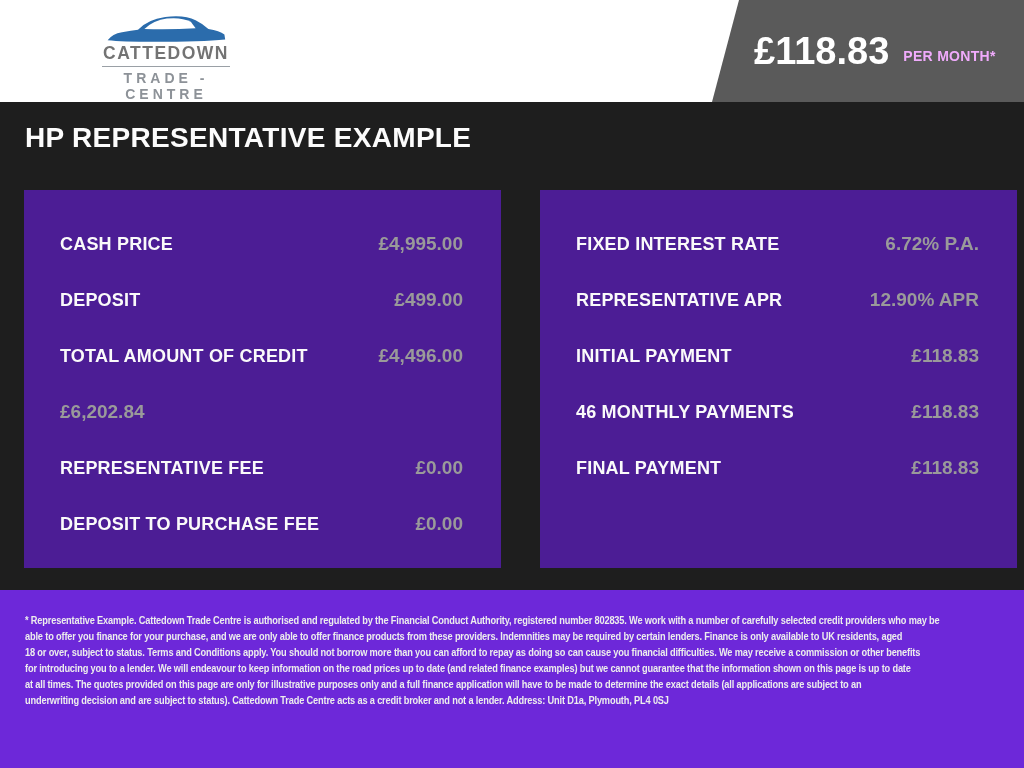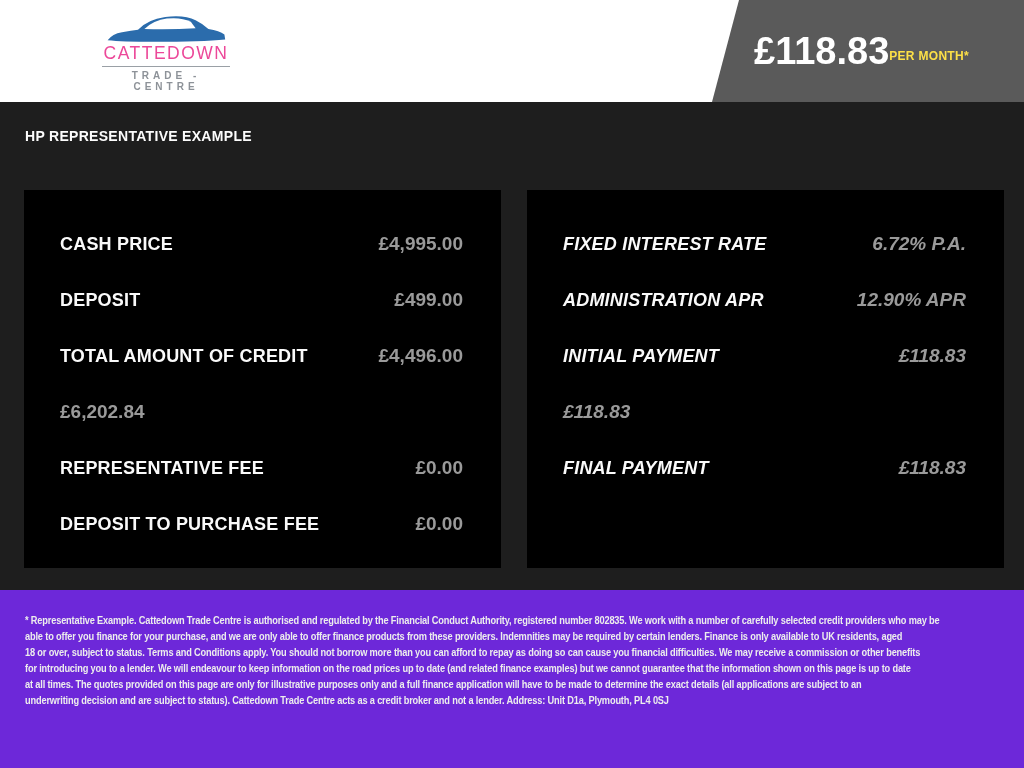--- a/index.html
+++ b/index.html
@@ -17,73 +17,73 @@
     background: #ffffff;
     overflow: hidden;
   }
   .logo {
     position: absolute; top: 13px; left: 100px;
     width: 132px; text-align: center;
   }
   .logo-car { display: block; margin: 0 auto; }
   .logo-name {
     display: block;
-    font-size: 17.5px; font-weight: normal;
+    font-size: 17.5px; font-weight: bold;
     letter-spacing: 1.5px;
-    color: #ec4899;
+    color: #737373;
     margin-top: -2px;
   }
   .logo-rule {
     height: 1px; background: #9aa0a6;
     margin: 2px 2px 3px 2px; border: none;
   }
   .logo-tagline {
     display: block;
-    font-size: 10px; font-weight: bold;
+    font-size: 14px; font-weight: bold;
     letter-spacing: 4px;
     color: #8d9298;
   }
   .price-badge {
     position: absolute; top: 0; right: 0;
     width: 318px; height: 102px;
     background: #5a5a5a;
     -webkit-clip-path: polygon(33px 0, 100% 0, 100% 100%, 6px 100%);
     clip-path: polygon(33px 0, 100% 0, 100% 100%, 6px 100%);
     display: flex; align-items: center;
     padding-left: 48px;
   }
   .price-amount {
     color: #ffffff; font-size: 38px; font-weight: bold;
     letter-spacing: 0px; line-height: 1;
   }
   .price-suffix {
-    color: #fde047; font-size: 12px; font-weight: bold;
-    margin-top: 10px; letter-spacing: 0.3px;
+    color: #f0abfc; font-size: 14px; font-weight: bold;
+    margin-left: 14px; margin-top: 10px; letter-spacing: 0.3px;
   }
 
   
   .main {
     position: absolute; top: 102px; left: 0;
     width: 1024px; height: 488px;
     background: #1e1e1e;
   }
   .main-title {
-    position: absolute; top: 26px; left: 25px;
-    color: #fcfcfc; font-size: 14px; font-weight: bold;
+    position: absolute; top: 20px; left: 25px;
+    color: #fcfcfc; font-size: 28px; font-weight: bold;
     letter-spacing: 0.3px;
   }
   .panel {
     position: absolute; top: 88px;
     width: 477px; height: 378px;
-    background: #000000;
+    background: #4c1d95;
     padding: 26px 38px 16px 36px;
     display: flex; flex-direction: column;
   }
   .panel-left  { left: 24px; }
-  .panel-right { left: 527px; font-style: italic; }
+  .panel-right { left: 540px; }
   .finance-row {
     height: 56px;
     display: flex; align-items: center; justify-content: space-between;
   }
   .finance-label {
     color: #fafafa; font-size: 18px; font-weight: bold;
     letter-spacing: 0.2px; white-space: nowrap;
   }
   .finance-value {
     color: #9a9a9a; font-size: 19px; font-weight: bold;
@@ -152,28 +152,29 @@
       <span class="finance-value">£0.00</span>
     </div>
   </div>
 
   <div class="panel panel-right">
     <div class="finance-row">
       <span class="finance-label">FIXED INTEREST RATE</span>
       <span class="finance-value">6.72% P.A.</span>
     </div>
     <div class="finance-row">
-      <span class="finance-label">ADMINISTRATION APR</span>
+      <span class="finance-label">REPRESENTATIVE APR</span>
       <span class="finance-value">12.90% APR</span>
     </div>
     <div class="finance-row">
       <span class="finance-label">INITIAL PAYMENT</span>
       <span class="finance-value">£118.83</span>
     </div>
     <div class="finance-row">
+      <span class="finance-label">46 MONTHLY PAYMENTS</span>
       <span class="finance-value">£118.83</span>
     </div>
     <div class="finance-row">
       <span class="finance-label">FINAL PAYMENT</span>
       <span class="finance-value">£118.83</span>
     </div>
   </div>
 </div>
 
 <div class="disclaimer">

